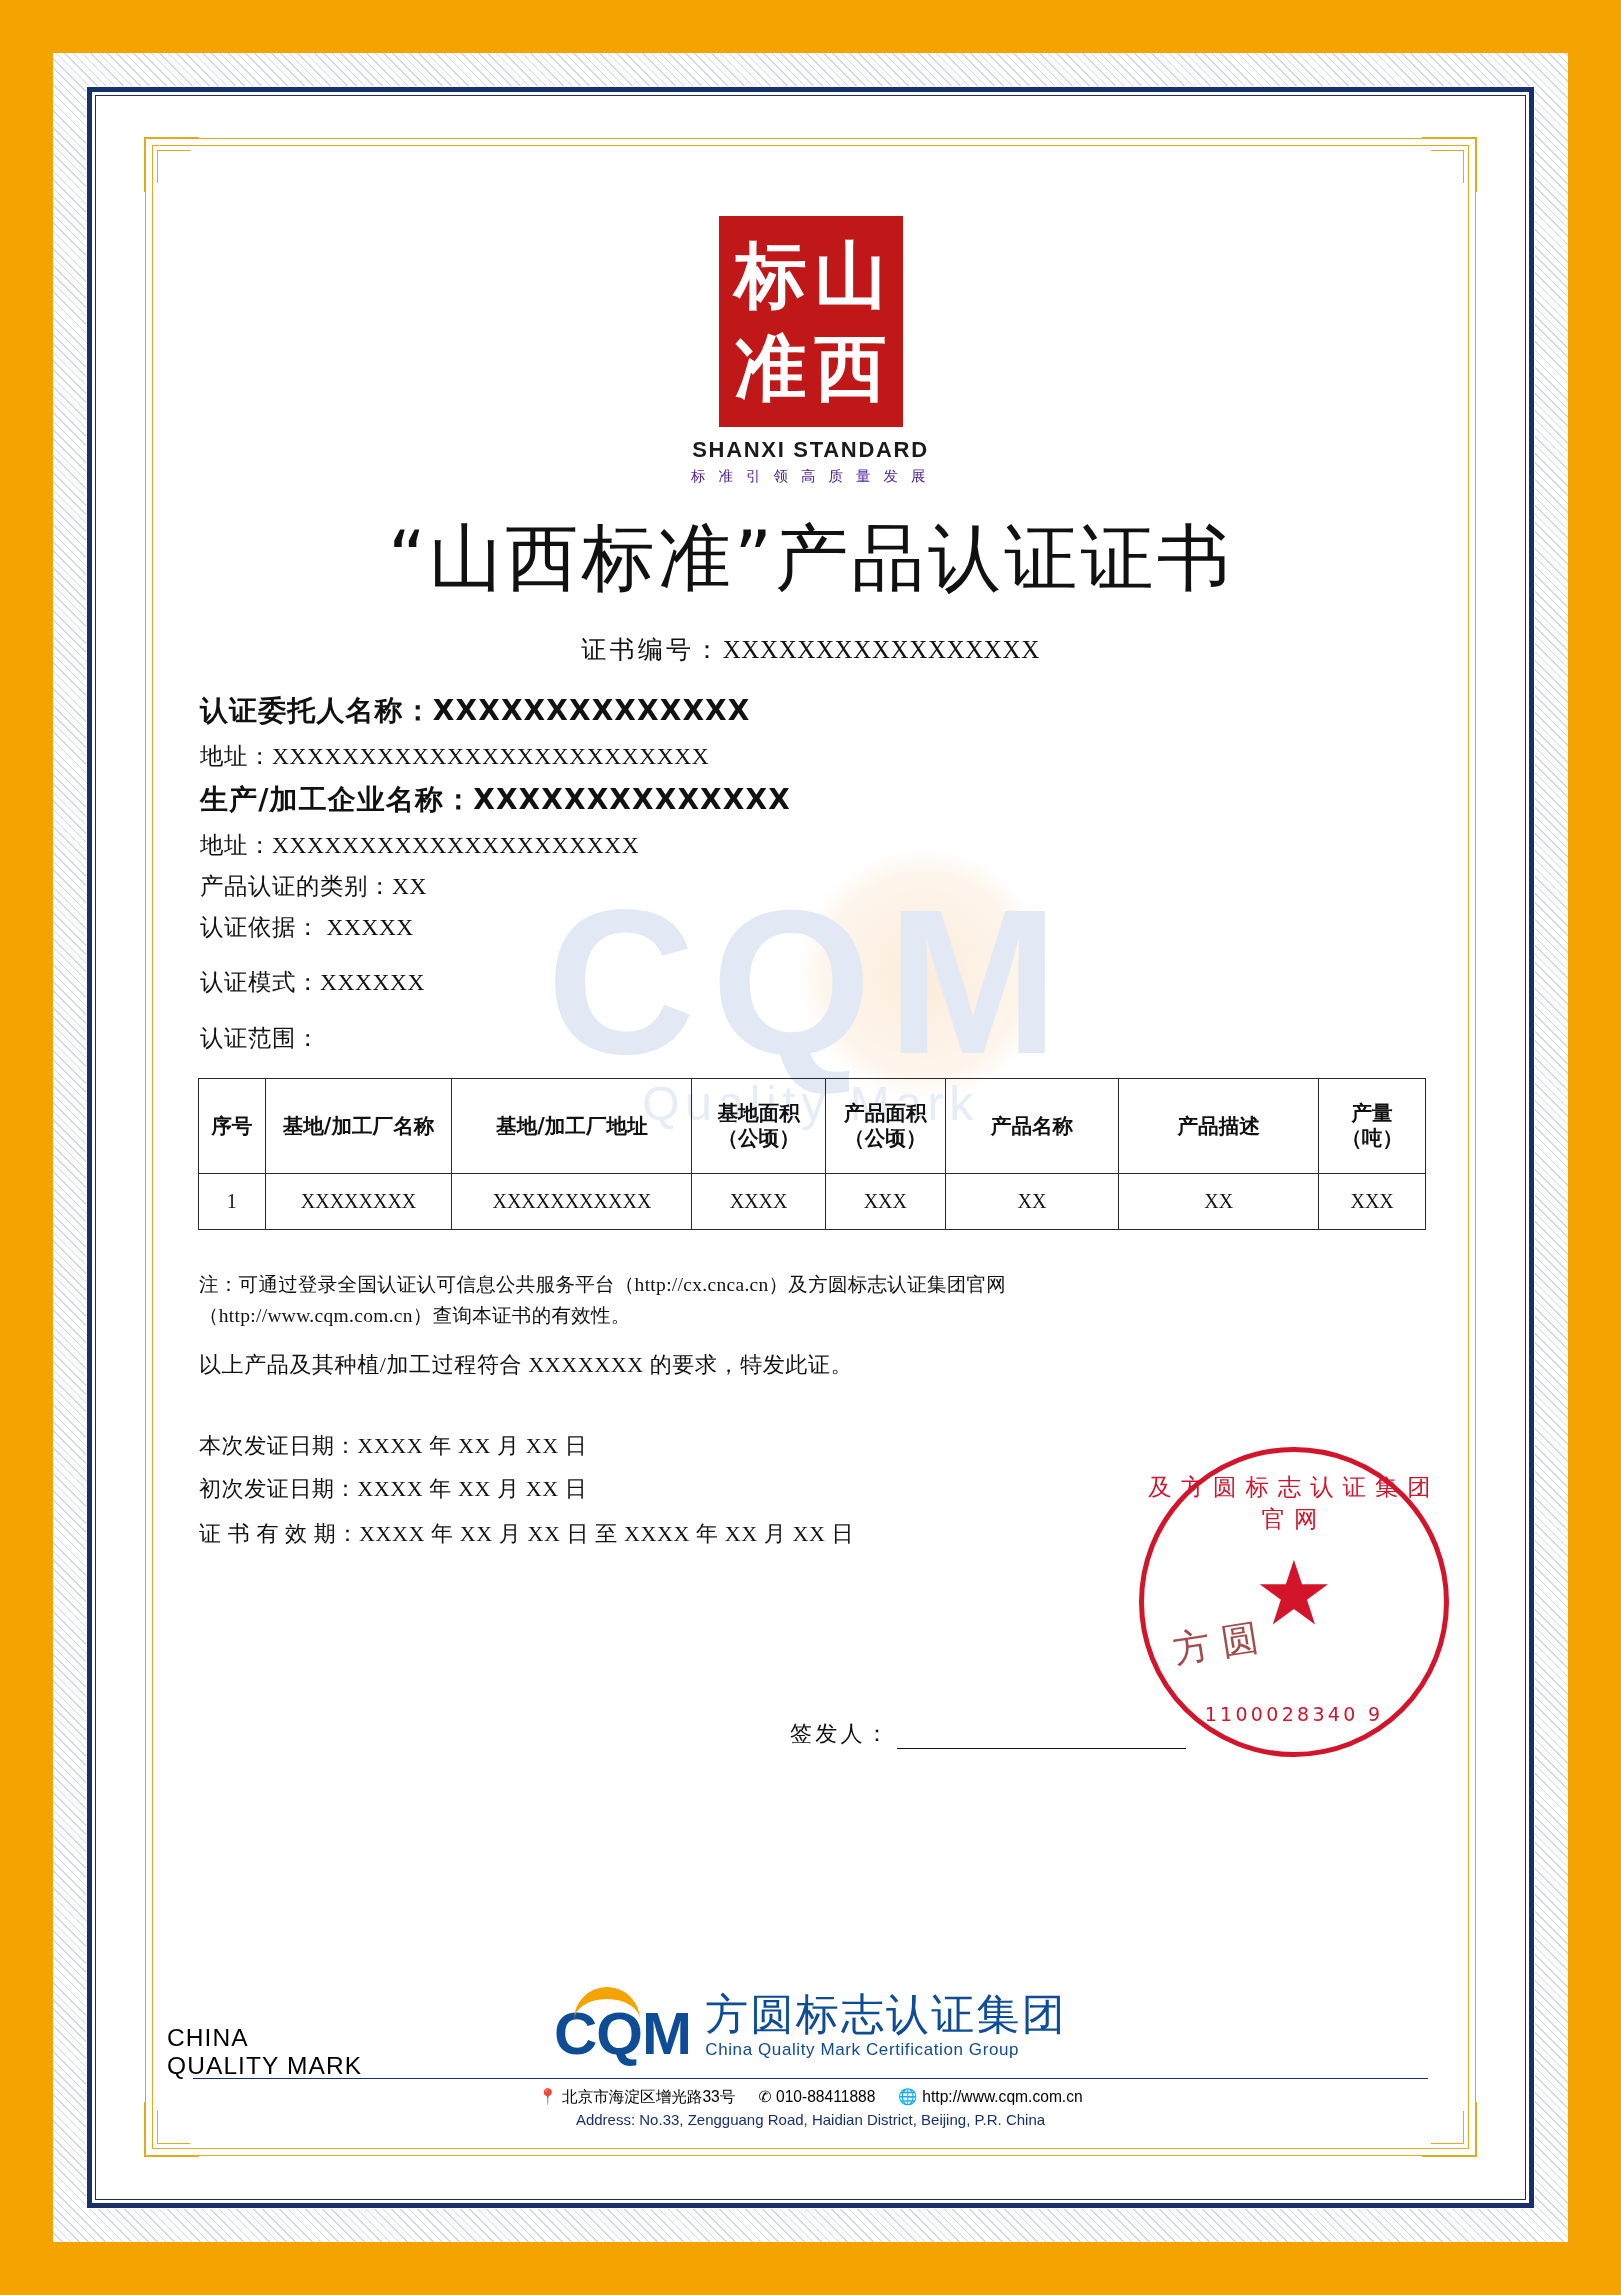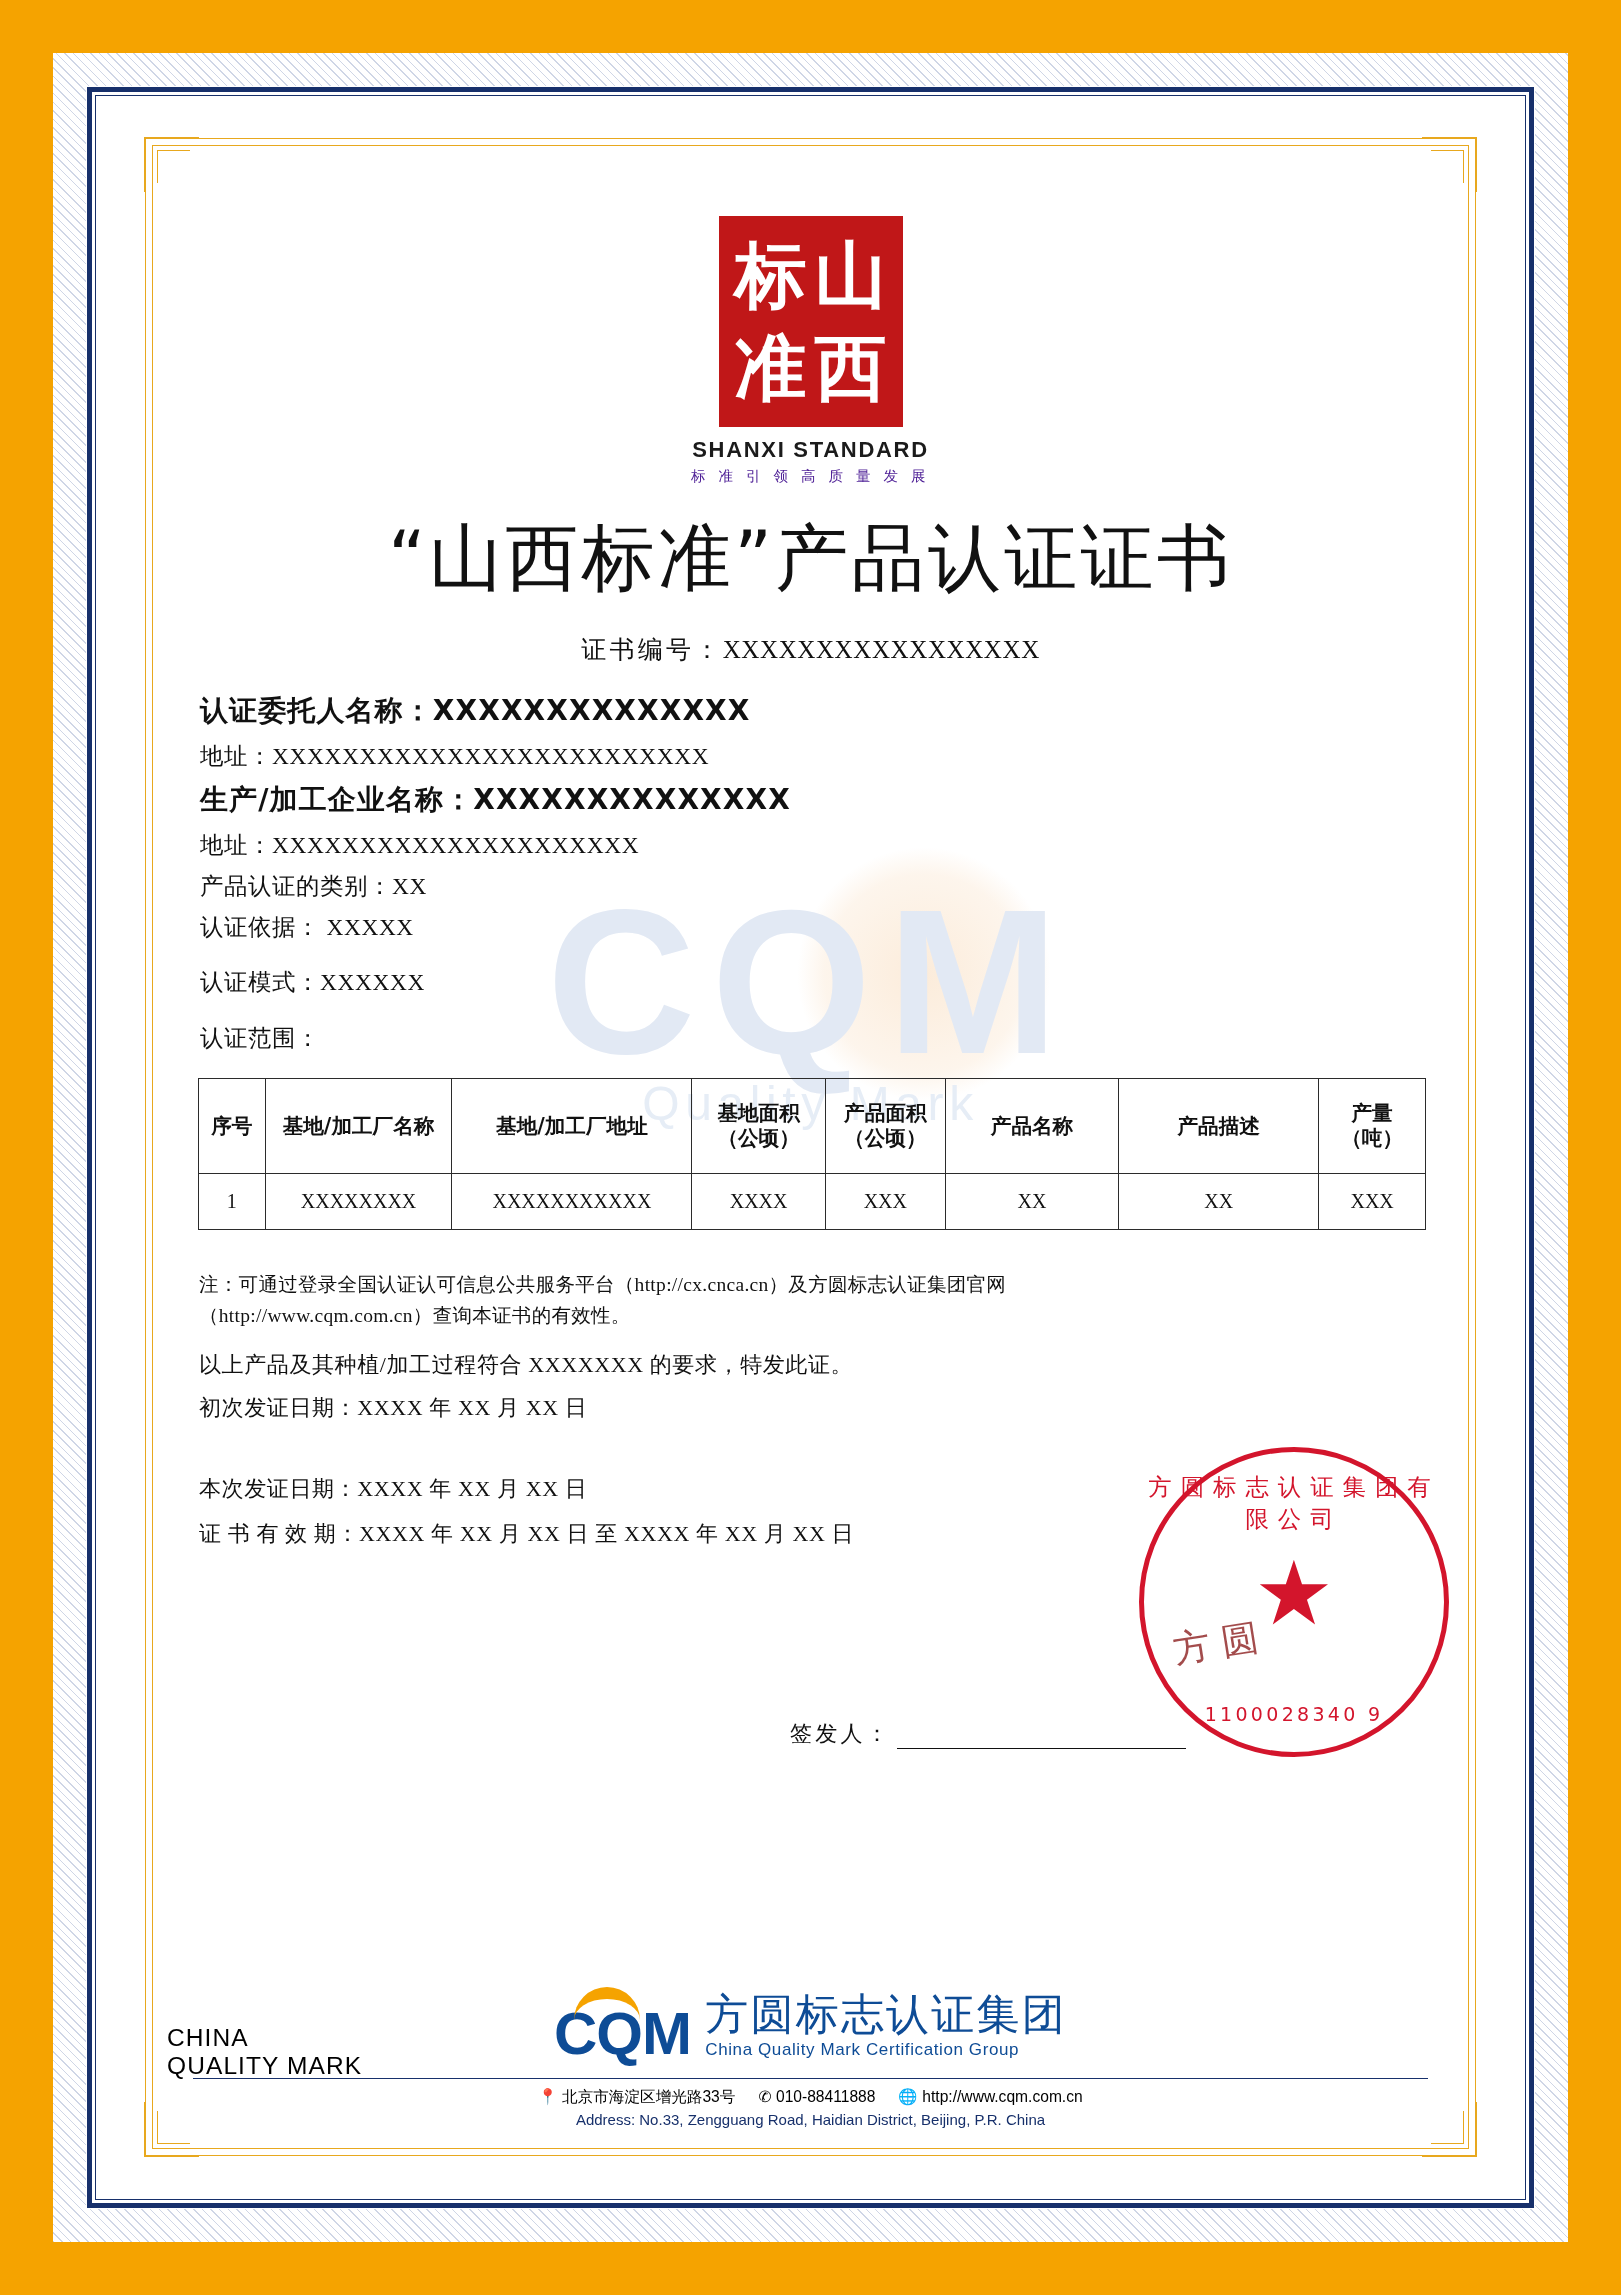--- a/index.html
+++ b/index.html
@@ -522,27 +522,27 @@
           </tbody>
       </table>
     </div>
 
     <div class="note">
       <span class="indent">注：可通过登录全国认证认可信息公共服务平台（http://cx.cnca.cn）及方圆标志认证集团官网</span>
       <span class="indent">（http://www.cqm.com.cn）查询本证书的有效性。</span>
     </div>
 
     <div class="statement">以上产品及其种植/加工过程符合 XXXXXXX 的要求，特发此证。</div>
+    <div class="date-line sp">本次发证日期：XXXX 年 XX 月 XX 日</div>
     <div class="date-line">初次发证日期：XXXX 年 XX 月 XX 日</div>
-    <div class="date-line sp">本次发证日期：XXXX 年 XX 月 XX 日</div>
     <div class="date-line sp2">证 书 有 效 期：XXXX 年 XX 月 XX 日 至 XXXX 年 XX 月 XX 日</div>
   </div>
 
   <div class="seal">
-    <div class="seal-text-top">方圆标志认证集团有限公司</div>
+    <div class="seal-text-top">及方圆标志认证集团官网</div>
     <div class="seal-star">★</div>
     <div class="seal-sign">方  圆</div>
     <div class="seal-text-bottom">1100028340 9</div>
   </div>
 
   <div class="issuer-line">
     <span>签发人：</span><span class="issuer-rule"></span>
   </div>
 
   <div class="footer">

